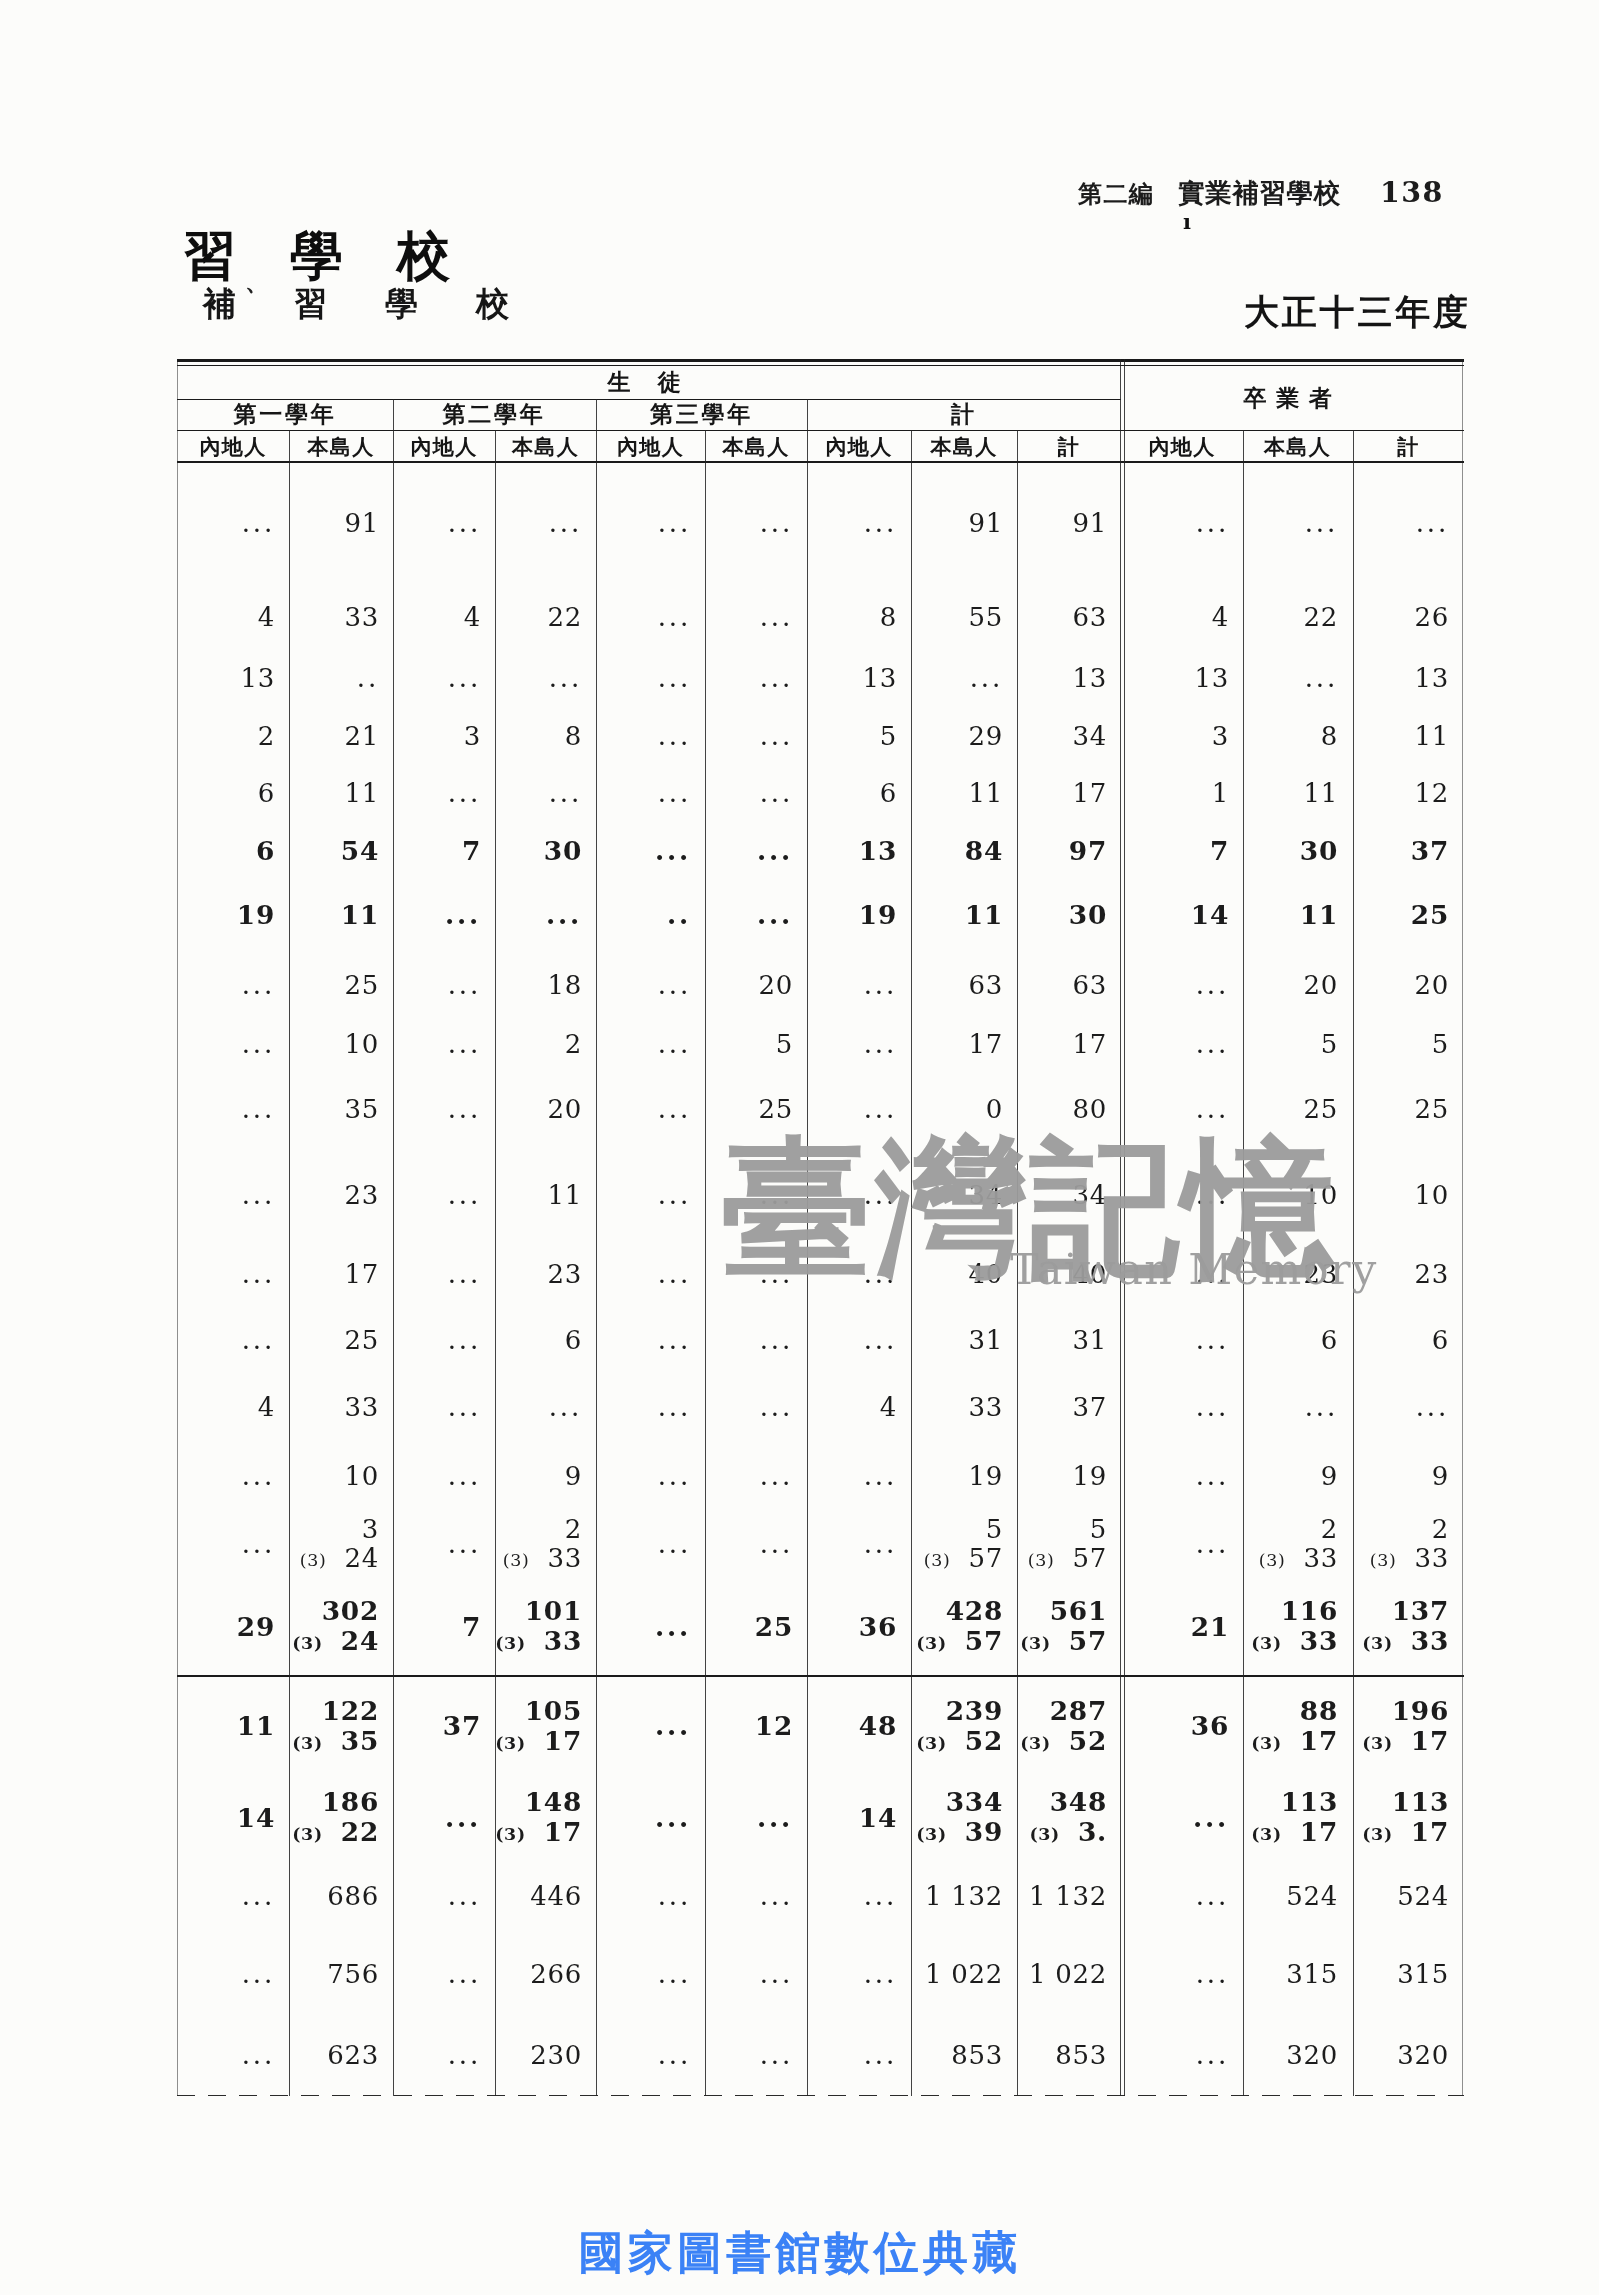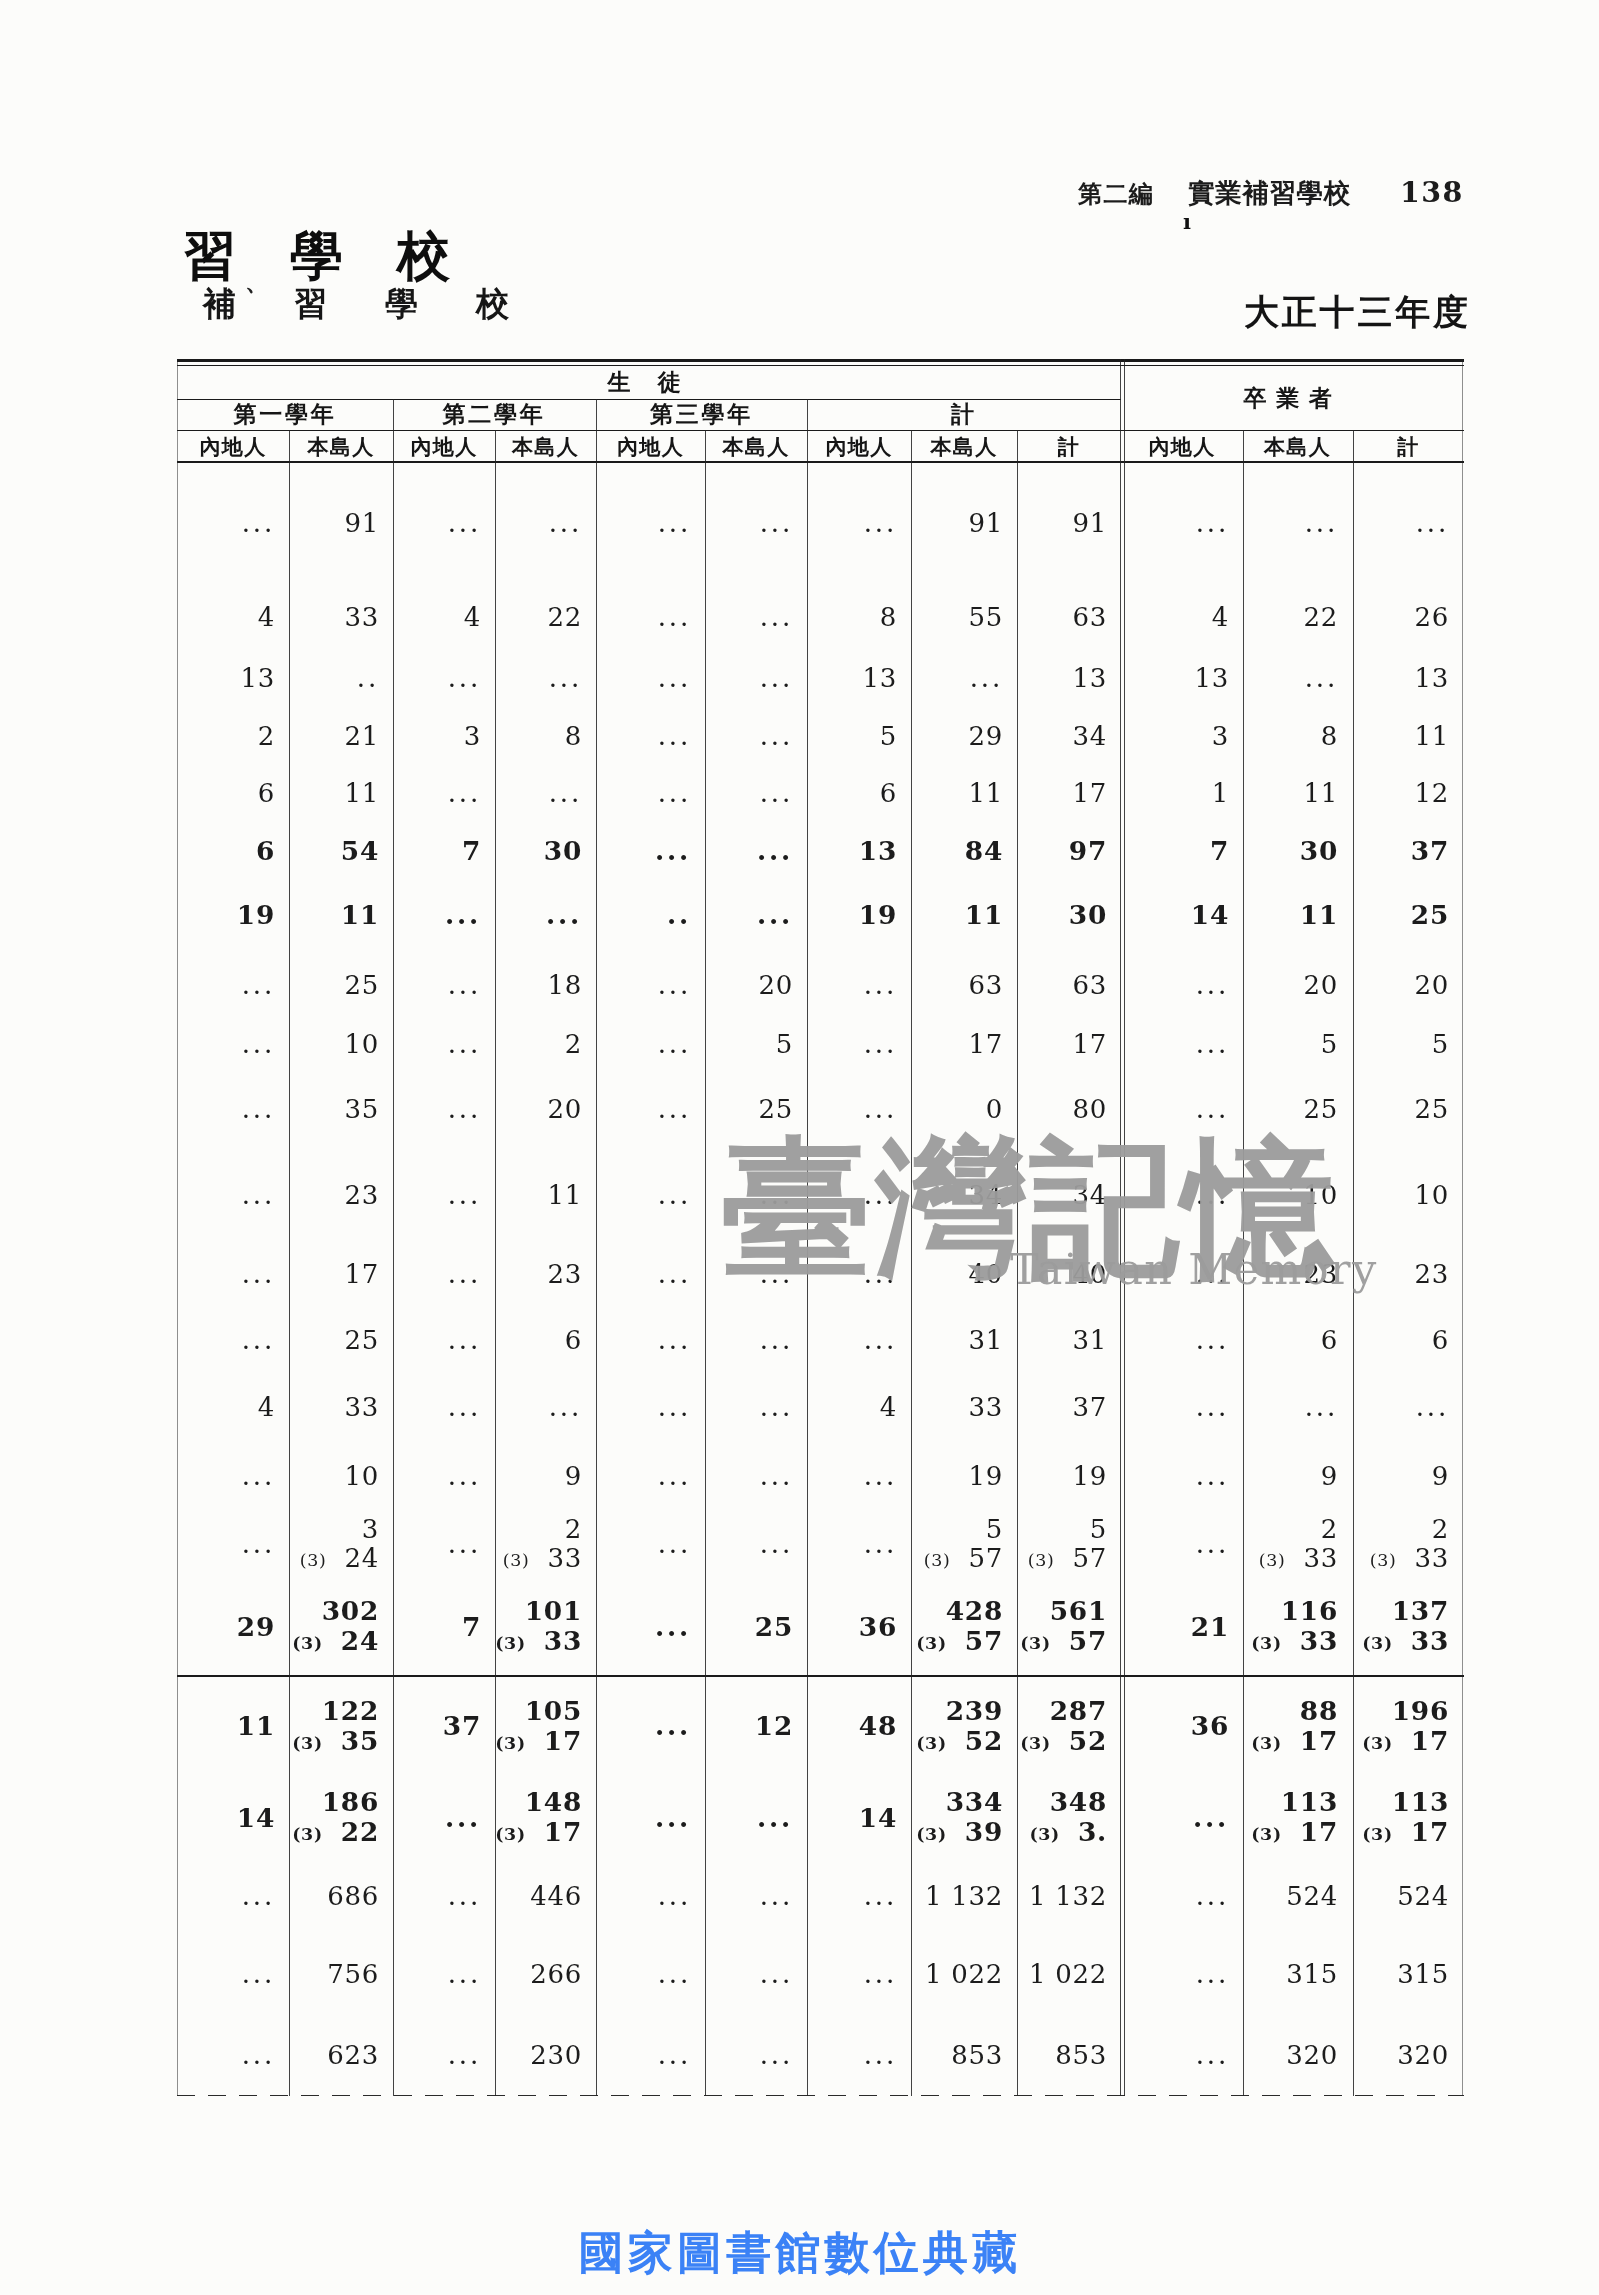--- a/index.html
+++ b/index.html
@@ -9,21 +9,21 @@
     font-family:"DejaVu Serif","Liberation Serif",serif;
     color:#1c1c1c;
     position:relative;
     overflow:hidden;
   }
   .page{position:absolute;inset:0;background:#fcfcfa;}
 
   
   .pagehead{
     position:absolute;left:1078px;top:175px;width:390px;
-    display:flex;align-items:baseline;justify-content:flex-start;gap:34px;
+    display:flex;align-items:baseline;justify-content:flex-start;gap:24px;
     font-weight:700;white-space:nowrap;
   }
   .pagehead .sec{font-size:24px;letter-spacing:1.4px;}
   .pagehead .ttl{font-size:26.4px;letter-spacing:0.7px;}
   .pagehead .num{font-size:28.5px;margin-left:15.3px;letter-spacing:1.4px;}
   .head-mark{
     position:absolute;left:1183px;top:209px;font-size:21px;font-weight:700;color:#111;
   }
 
   

